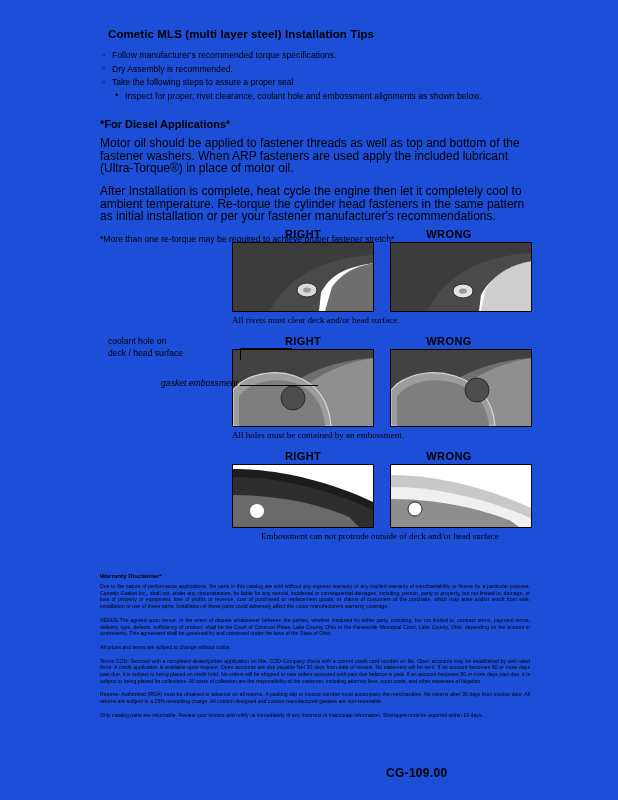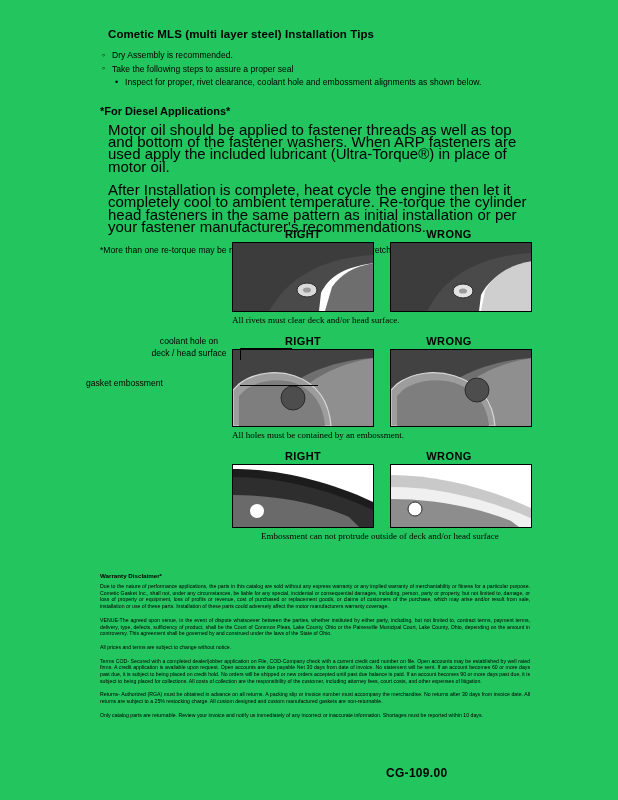--- a/index.html
+++ b/index.html
@@ -13,21 +13,21 @@
     font-family: "Liberation Sans", sans-serif;
     color: #000000;
     position: relative;
     overflow: hidden;
   }
   .page {
     position: absolute;
     left: 0; top: 0;
     width: 618px;
     height: 800px;
-    background: #22c55e;
+    background: #1d4ed8;
   }
   .content {
     position: absolute;
     left: 100px;
     top: 28px;
     width: 430px;
   }
   h1.title {
     font-size: 11.5px;
     font-weight: bold;
@@ -71,23 +71,23 @@
     left: 3px;
     top: -0.5px;
     font-size: 9px;
   }
   h2.subhead {
     font-size: 11px;
     font-weight: bold;
     margin: 16px 0 7px 0;
   }
   p.para {
-    font-size: 15px;
+    font-size: 12px;
     line-height: 12.3px;
-    margin: 0 0 11px 8px;
+    margin: 0 0 11px 0;
   }
   p.note {
     font-size: 8.6px;
     line-height: 12.3px;
     margin: 0;
   }
 
   
   .figures {
     position: absolute;
@@ -128,35 +128,37 @@
   .caption {
     font-size: 9px;
     margin: 3px 0 10px 0;
     font-family: Liberation Serif, serif;
   }
   .caption.two { line-height: 11px; padding-left: 29px; }
 
   
   .callouts {
     position: absolute;
-    left: 124px;
+    left: 108px;
     top: 336px;
     width: 130px;
-    text-align: center;
+    text-align: left;
   }
   .callout-line {
     font-size: 8.6px;
     line-height: 11.5px;
   }
   .callout2 {
     position: absolute;
     left: 86px;
     top: 378px;
     width: 152px;
-    font-size: 8.6px;
+    text-align: right;
+    font-size: 8.6px;
+    font-style: italic;
   }
   .leader {
     position: absolute;
     background: #000;
     height: 1px;
   }
 
   
   .warranty {
     position: absolute;
@@ -186,20 +188,21 @@
 </style>
 </head>
 <body>
 
 <div class="page">
 
   <div class="content">
     <h1 class="title">Cometic MLS (multi layer steel) Installation Tips</h1>
 
     <ul class="bullets">
+      <li>Follow manufacturer's recommended torque specifications.</li>
       <li>Dry Assembly is recommended.</li>
       <li>
         <span>Take the following steps to assure a proper seal</span>
         <ul class="sub">
           <li>Inspect for proper, rivet clearance, coolant hole and embossment alignments as shown below.</li>
         </ul>
       </li>
     </ul>
 
     <h2 class="subhead">*For Diesel Applications*</h2>

